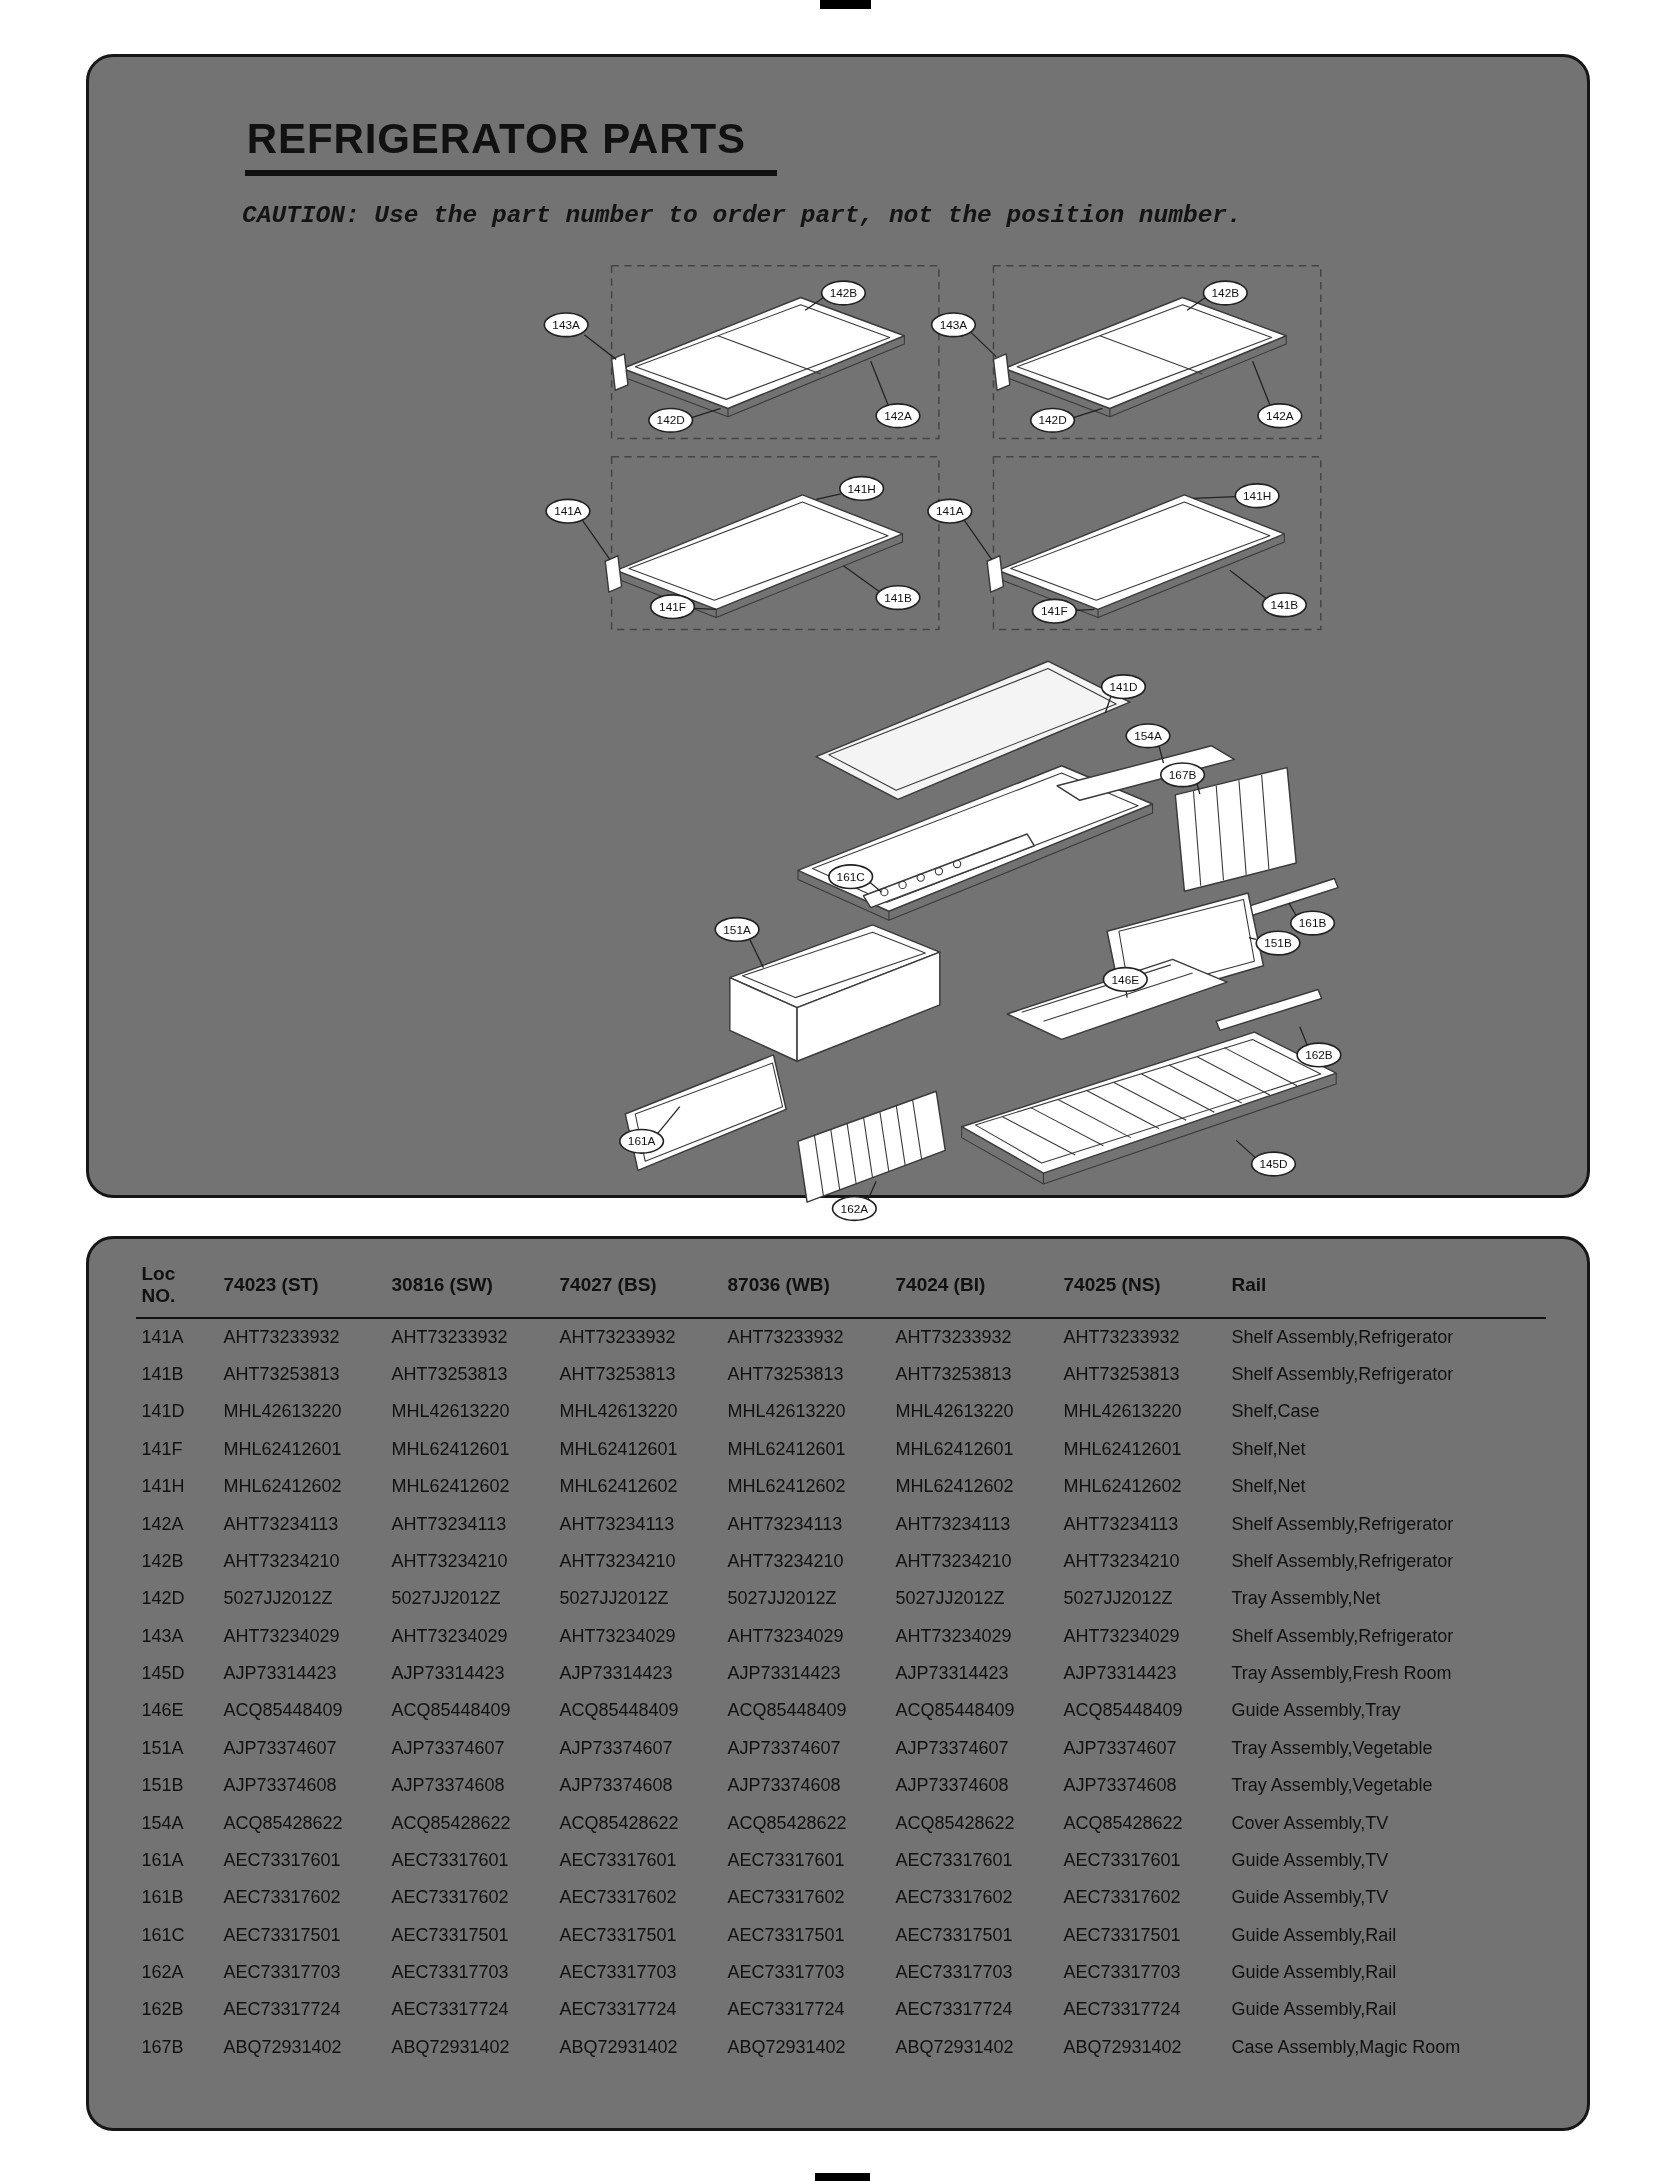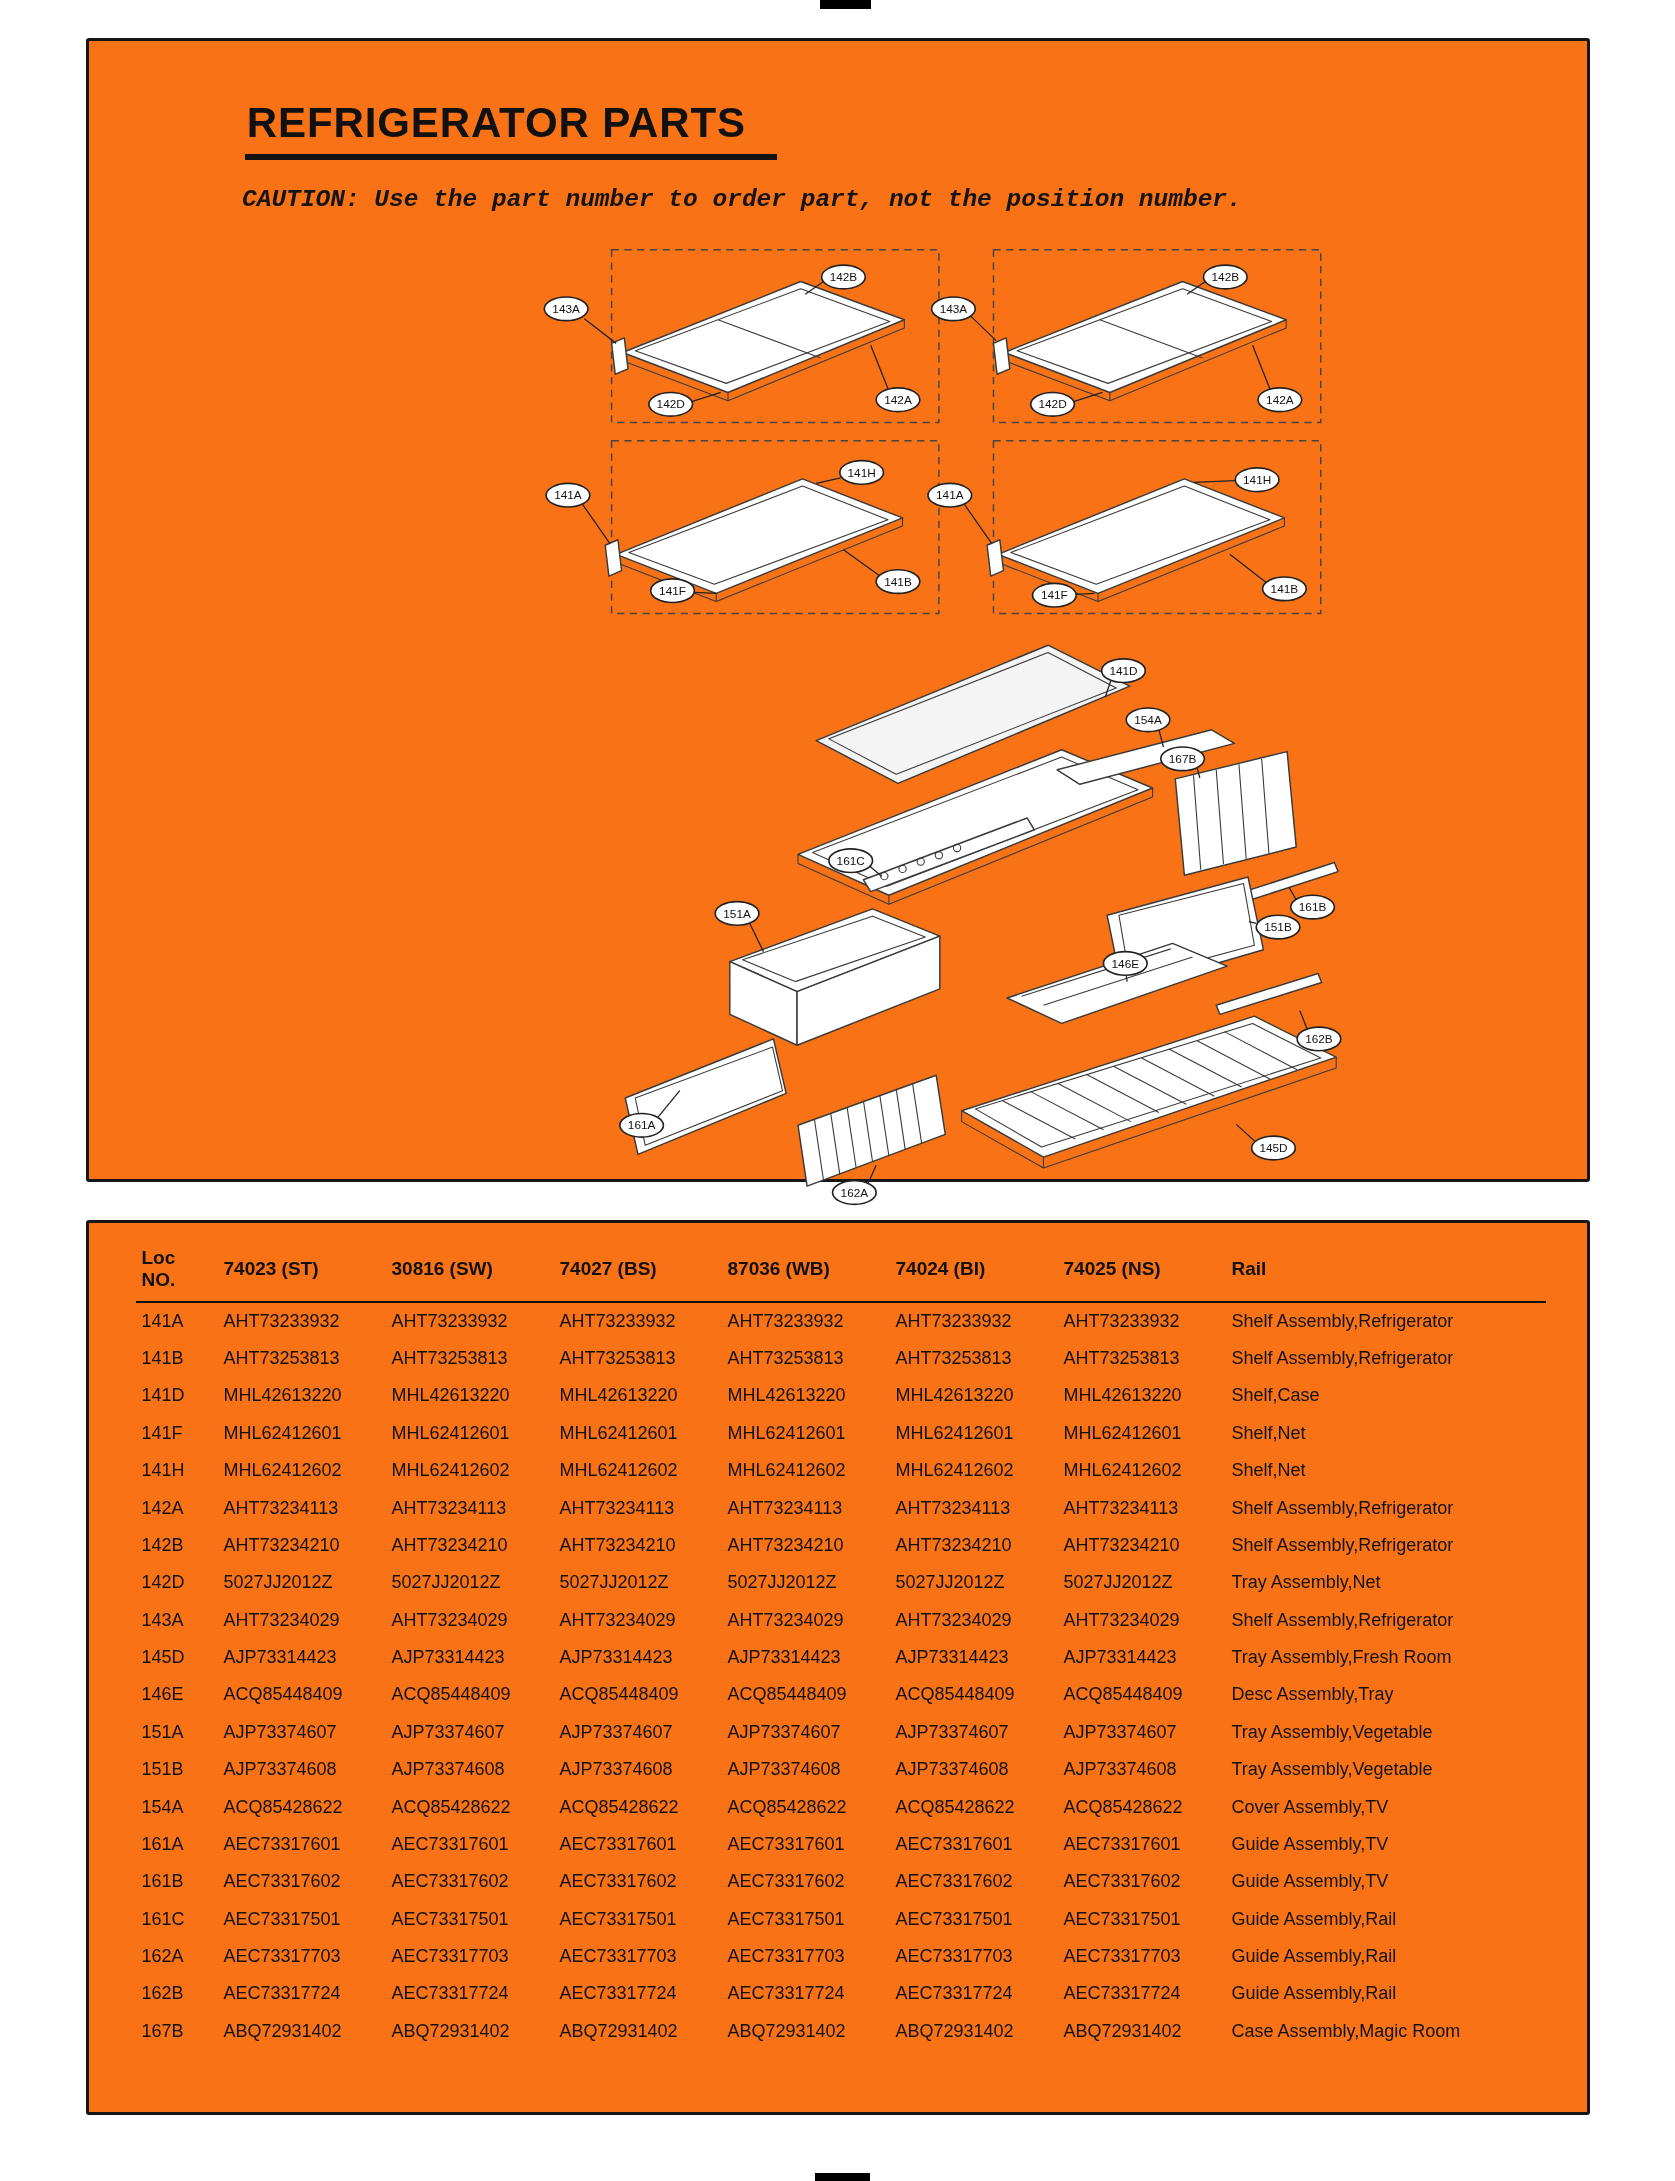--- a/index.html
+++ b/index.html
@@ -1,19 +1,19 @@
 <!DOCTYPE html>
 <html style="font-size:14.5px"><head>
 <meta charset="utf-8">
 <style>
   html,body{margin:0;padding:0;background:#fff;}
   .page{position:relative;width:1676px;height:2182px;background:#fff;
         font-family:"Liberation Sans",sans-serif;color:#111;overflow:hidden;}
   .print-mark{position:absolute;background:#000;}
-  .round-box{position:absolute;border:3.6px solid #161616;border-radius:3px;background:#f97316;}
+  .round-box{position:absolute;border:3.6px solid #161616;border-radius:27px;background:#737373;margin-top:16px;}
   #box-top{left:86px;top:38px;width:1498px;height:1138px;}
   #box-bottom{left:86px;top:1220px;width:1498px;height:889px;}
   .page-title{position:absolute;left:156px;top:58px;font-size:42px;font-weight:bold;
         letter-spacing:0.9px;border-bottom:6.4px solid #111;padding:0 31px 7.3px 1.8px;}
   .caution{position:absolute;font-size:24.5px;font-weight:bold;font-style:italic;color:#141414;}
   #caution-top{left:153px;top:145px;font-family:Liberation Mono, monospace;}
   #diagram-svg{position:absolute;left:427px;top:186px;}
   
   .dash{fill:none;stroke:#444;stroke-width:1.6;stroke-dasharray:8 6;}
   .part{fill:#ffffff;stroke:#3a3a3a;stroke-width:1.6;stroke-linejoin:round;}
@@ -391,21 +391,21 @@
               <td>Tray Assembly,Fresh Room</td>
             </tr>
             <tr>
               <td>146E</td>
               <td>ACQ85448409</td>
               <td>ACQ85448409</td>
               <td>ACQ85448409</td>
               <td>ACQ85448409</td>
               <td>ACQ85448409</td>
               <td>ACQ85448409</td>
-              <td>Desc Assembly,Tray</td>
+              <td>Guide Assembly,Tray</td>
             </tr>
             <tr>
               <td>151A</td>
               <td>AJP73374607</td>
               <td>AJP73374607</td>
               <td>AJP73374607</td>
               <td>AJP73374607</td>
               <td>AJP73374607</td>
               <td>AJP73374607</td>
               <td>Tray Assembly,Vegetable</td>

